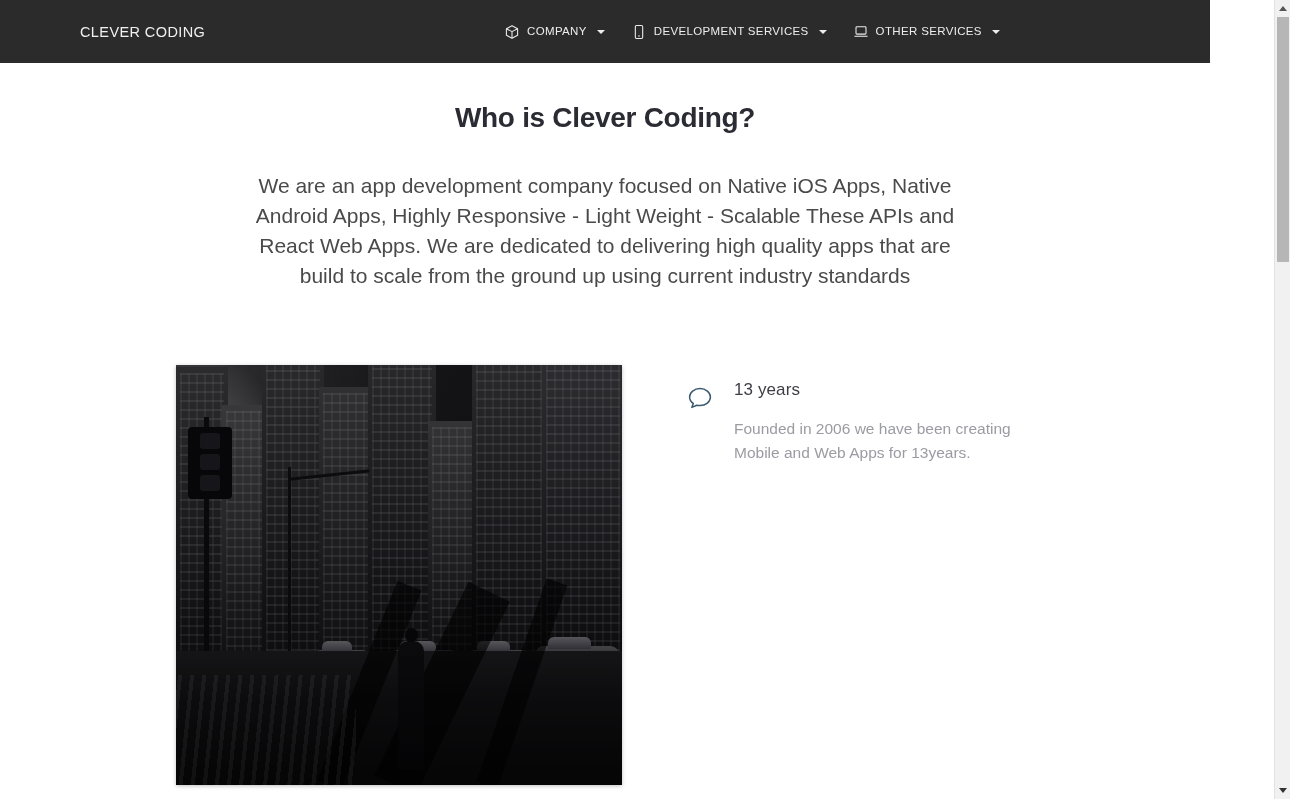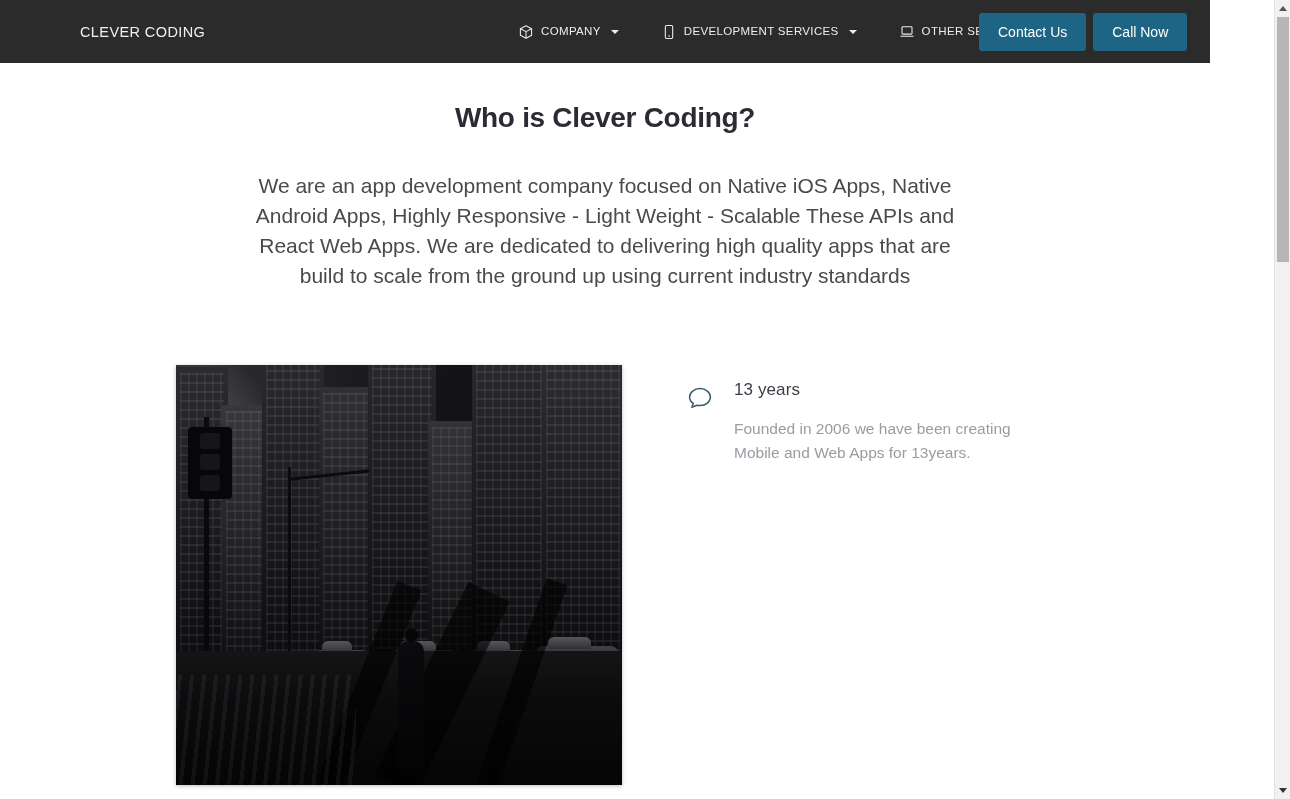--- a/index.html
+++ b/index.html
@@ -36,22 +36,22 @@
   .navbar {
     height:63px; background:#2b2b2b; width:1274px;
     display:flex; align-items:center; position:relative;
   }
   .brand {
     position:absolute; left:80px; top:50%; transform:translateY(-50%);
     color:#f0f0f0; font-size:14.5px; letter-spacing:.4px; font-weight:400;
     text-decoration:none; white-space:nowrap;
   }
   .nav-links {
-    position:absolute; left:518px; top:50%; transform:translateY(-50%);
-    display:flex; align-items:center; gap:16px;
+    position:absolute; left:504px; top:50%; transform:translateY(-50%);
+    display:flex; align-items:center; gap:0;
   }
   .nav-item {
     display:flex; align-items:center; gap:7px;
     color:#ededed; font-size:11.5px; letter-spacing:.35px;
     padding:0 14px 0 0; margin-right:12px; white-space:nowrap; cursor:pointer;
   }
   .nav-item .ni-label { line-height:1; }
   .nav-item .caret {
     width:0; height:0; border-left:4px solid transparent; border-right:4px solid transparent;
     border-top:4.5px solid #ededed; margin-left:3px; display:inline-block;
@@ -212,24 +212,20 @@
             <svg viewBox="0 0 24 24" width="16" height="16" fill="none" stroke="#ededed" stroke-width="1.6" stroke-linejoin="round">
               <rect x="4.5" y="4.2" width="15" height="11" rx="1.4"></rect>
               <path d="M2.2 18.4h19.6"></path>
             </svg>
           </span>
           <span class="ni-label">OTHER SERVICES</span>
           <span class="caret"></span>
         </div>
       </div>
 
-      <div class="nav-btns">
-        <button class="btn">Contact Us</button>
-        <button class="btn">Call Now</button>
-      </div>
     </div>
 
     <div class="hero">
       <h1>Who is Clever Coding?</h1>
       <p>We are an app development company focused on Native iOS Apps, Native Android Apps, Highly Responsive - Light Weight - Scalable These APIs and React Web Apps. We are dedicated to delivering high quality apps that are build to scale from the ground up using current industry standards</p>
     </div>
 
     <div class="content-row">
 
       <div class="img-card">

